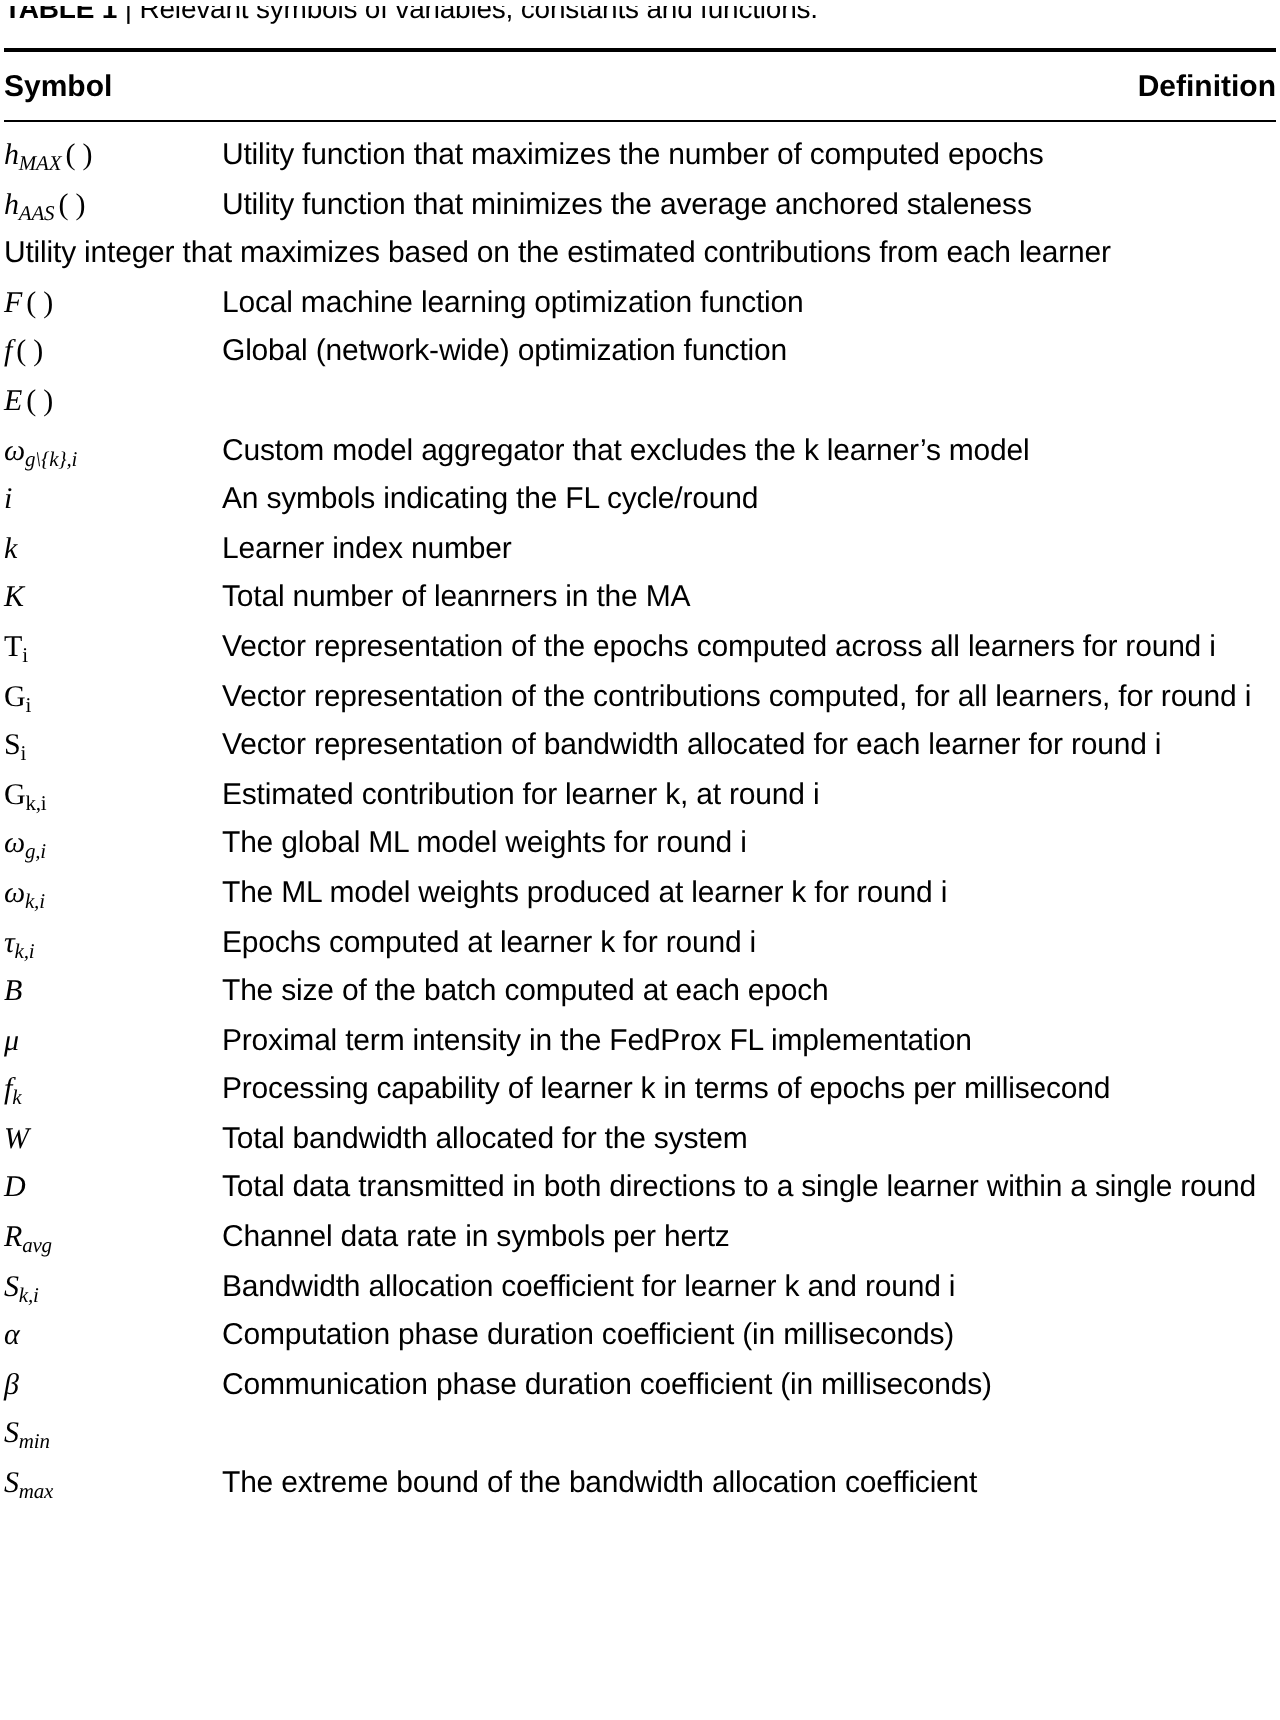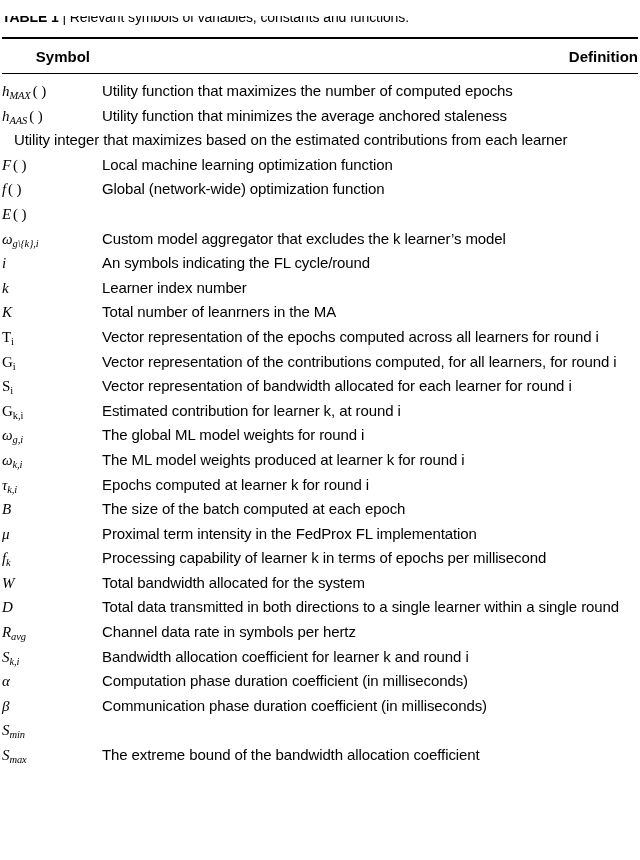--- a/index.html
+++ b/index.html
@@ -7,21 +7,21 @@
     padding: 0;
     background: #ffffff;
     width: 640px;
     height: 860px;
     overflow: hidden;
     color: #000;
     font-family: "Liberation Sans", sans-serif;
   }
   .page {
     width: 636px;
-    padding: 16px 2px;
+    padding: 3px 2px;
   }
   
   .caption-clip {
     height: 11px;
     overflow: hidden;
   }
   .caption {
     margin-top: -7px;
     font-size: 14px;
     letter-spacing: -0.1px;
@@ -33,47 +33,48 @@
     border-top: 2px solid #000;
   }
   .thead {
     display: flex;
     align-items: center;
     padding: 9px 0 8px 0;
     border-bottom: 1.5px solid #000;
     font-weight: bold;
     font-size: 15px;
   }
-  .thead .sym-col { width: 88px; flex-shrink: 0; text-align: right; }
+  .thead .sym-col { width: 88px; flex-shrink: 0; text-align: left; }
   .thead .def-col { flex: 1; text-align: right; }
   .tbody { padding-top: 5px; }
   .row {
     display: flex;
     font-size: 15px;
     line-height: 24.6px;
     letter-spacing: -0.1px;
+    gap: 21px;
   }
   .sym {
     width: 88px;
     flex-shrink: 0;
     font-family: "Liberation Serif", serif;
     font-style: italic;
     font-size: 15px;
   }
   .sym.upright { font-style: normal; }
   .sym sub {
     font-size: 10.5px;
     vertical-align: -3px;
     line-height: 0;
   }
   .sym .suf {
     font-style: normal;
     margin-left: 2px;
   }
-  .def { flex: 1; margin-left: 12px; }
+  .def { flex: 1; }
 </style>
 </head>
 <body>
 
 <div class="page">
 
   <div class="caption-clip">
     <div class="caption">
       <span class="bold">TABLE 1</span><span> | </span><span>Relevant symbols of variables, constants and functions.</span>
     </div>

